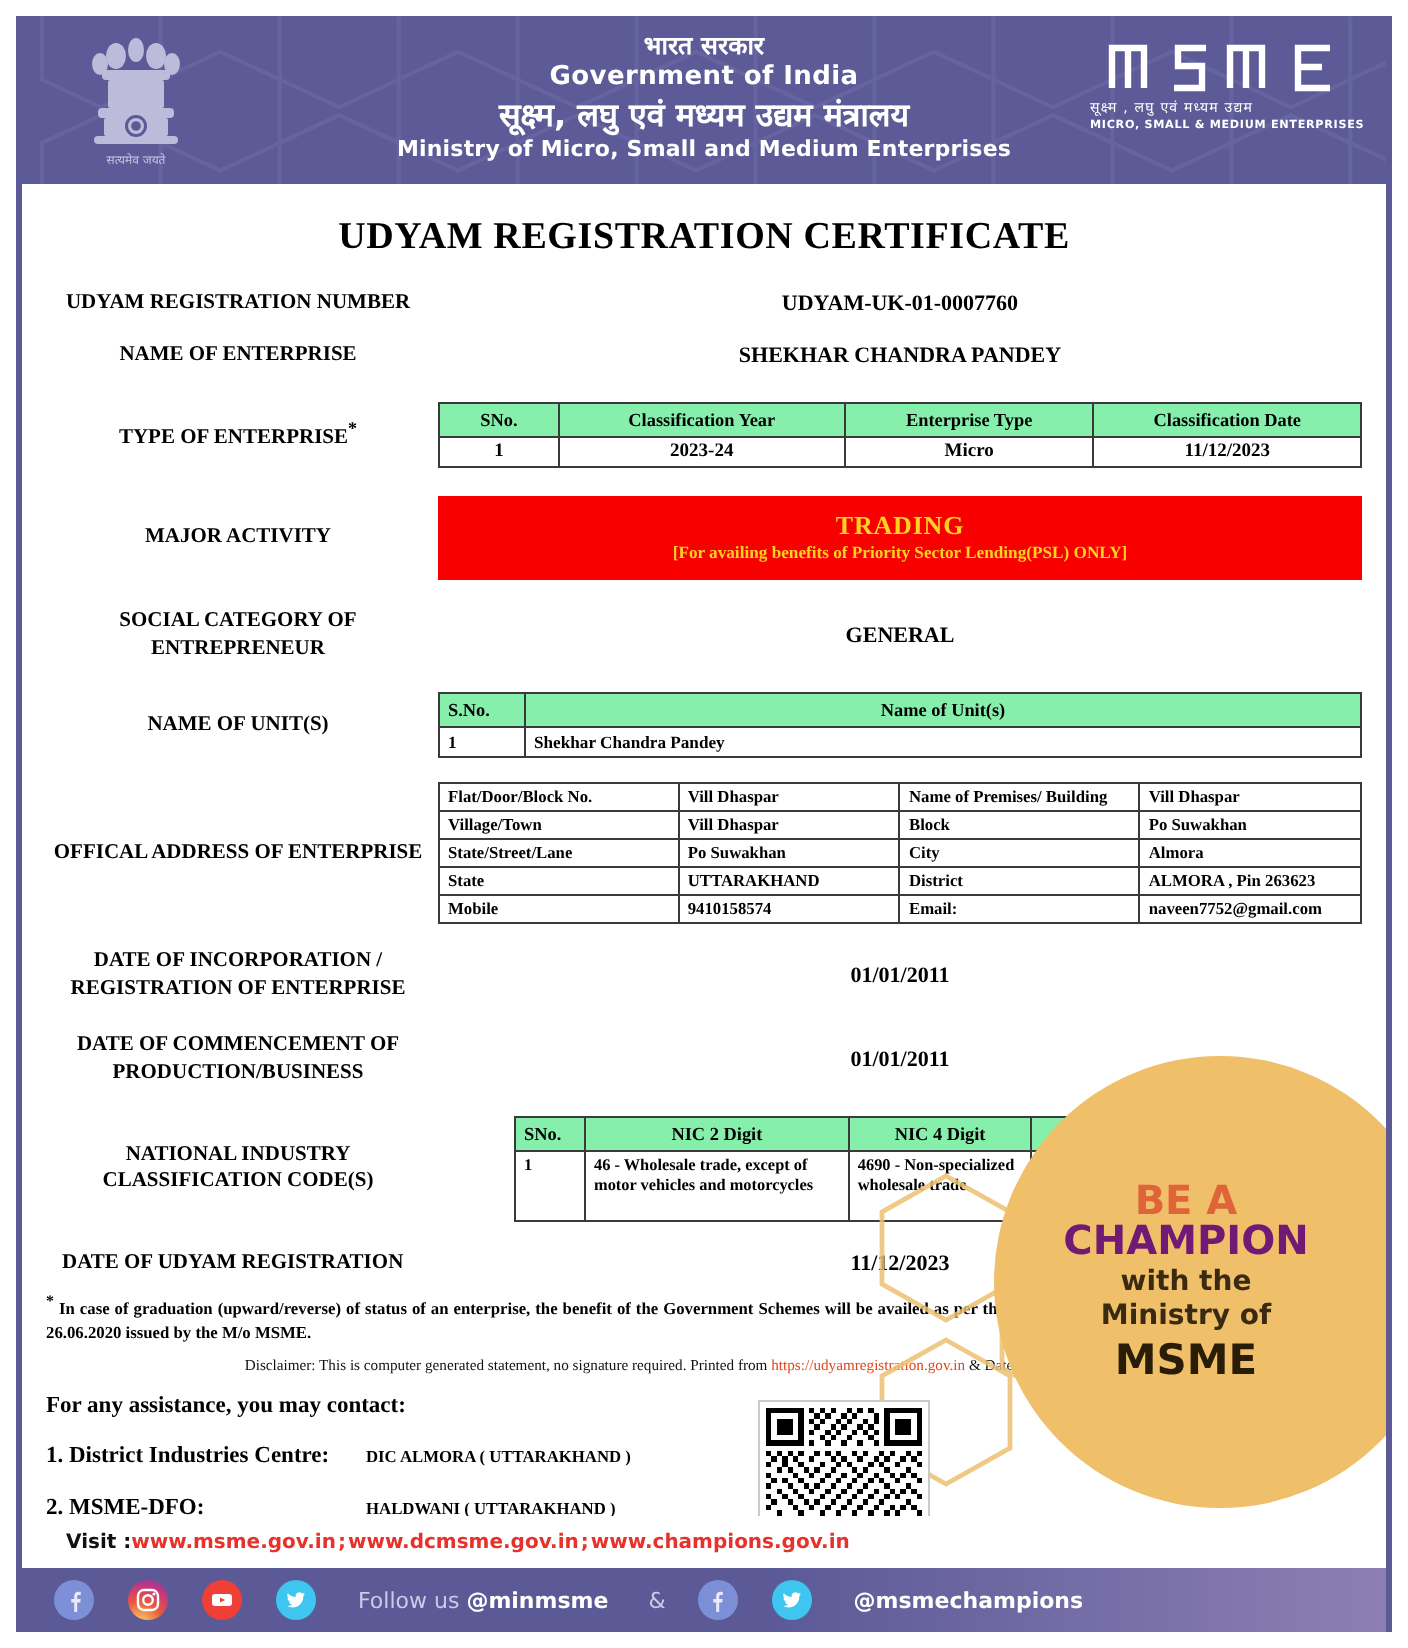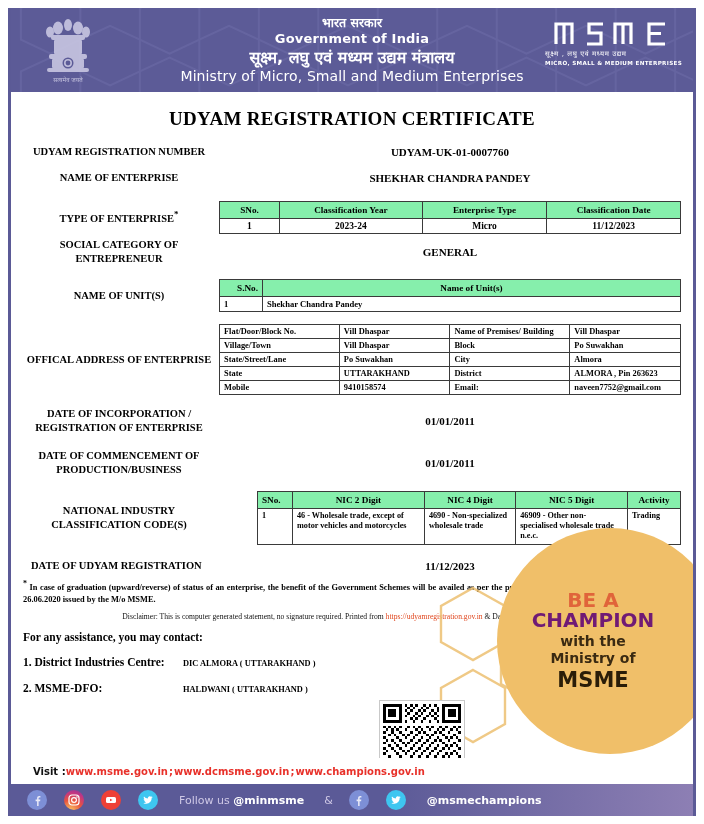--- a/index.html
+++ b/index.html
@@ -55,21 +55,21 @@
     position: absolute;
     left: 0; right: 0; top: 7px;
     text-align: center;
     color: #ffffff;
     font-family: "DejaVu Sans", sans-serif;
     line-height: 1.28;
   }
   .hdr-center .l1 { font-size: 12.5px; font-weight: bold; }
   .hdr-center .l2 { font-size: 13px; font-weight: bold; letter-spacing: .2px; }
   .hdr-center .l3 { font-size: 16px; font-weight: bold; }
-  .hdr-center .l4 { font-size: 14px; font-weight: normal; letter-spacing: .1px; text-align: center; }
+  .hdr-center .l4 { font-size: 11px; font-weight: bold; letter-spacing: .1px; text-align: center; }
   .msme-logo {
     position: absolute;
     right: 16px;
     top: 12px;
     width: 132px;
     color: #fff;
   }
   .msme-logo .mark { display:block; margin: 0 auto; }
   .msme-logo .hi {
     font-family: "DejaVu Sans", sans-serif;
@@ -442,33 +442,42 @@
               <td>1</td>
               <td>2023-24</td>
               <td>Micro</td>
               <td>11/12/2023</td>
             </tr>
           </tbody>
         </table>
       </div>
     </div>
 
+    <div class="row" style="margin-top:14px;margin-bottom:14px;">
+      <div class="lbl">MAJOR ACTIVITY</div>
+      <div class="fld">
+        <div class="trading">
+          <div class="t1">TRADING</div>
+          <div class="t2">[For availing benefits of Priority Sector Lending(PSL) ONLY]</div>
+        </div>
+      </div>
+    </div>
 
     <div class="row" style="margin-bottom:14px;">
       <div class="lbl">SOCIAL CATEGORY OF ENTREPRENEUR</div>
       <div class="val">GENERAL</div>
     </div>
 
     <div class="row" style="margin-bottom:12px;">
       <div class="lbl">NAME OF UNIT(S)</div>
       <div class="fld">
         <table class="t t-unit">
           <thead>
             <tr>
-              <th class="w-sno" style="text-align:right">S.No.</th>
+              <th class="w-sno" style="text-align:left">S.No.</th>
               <th>Name of Unit(s)</th>
             </tr>
           </thead>
           <tbody>
             <tr>
               <td class="w-sno">1</td>
               <td>Shekhar Chandra Pandey</td>
             </tr>
           </tbody>
         </table>

